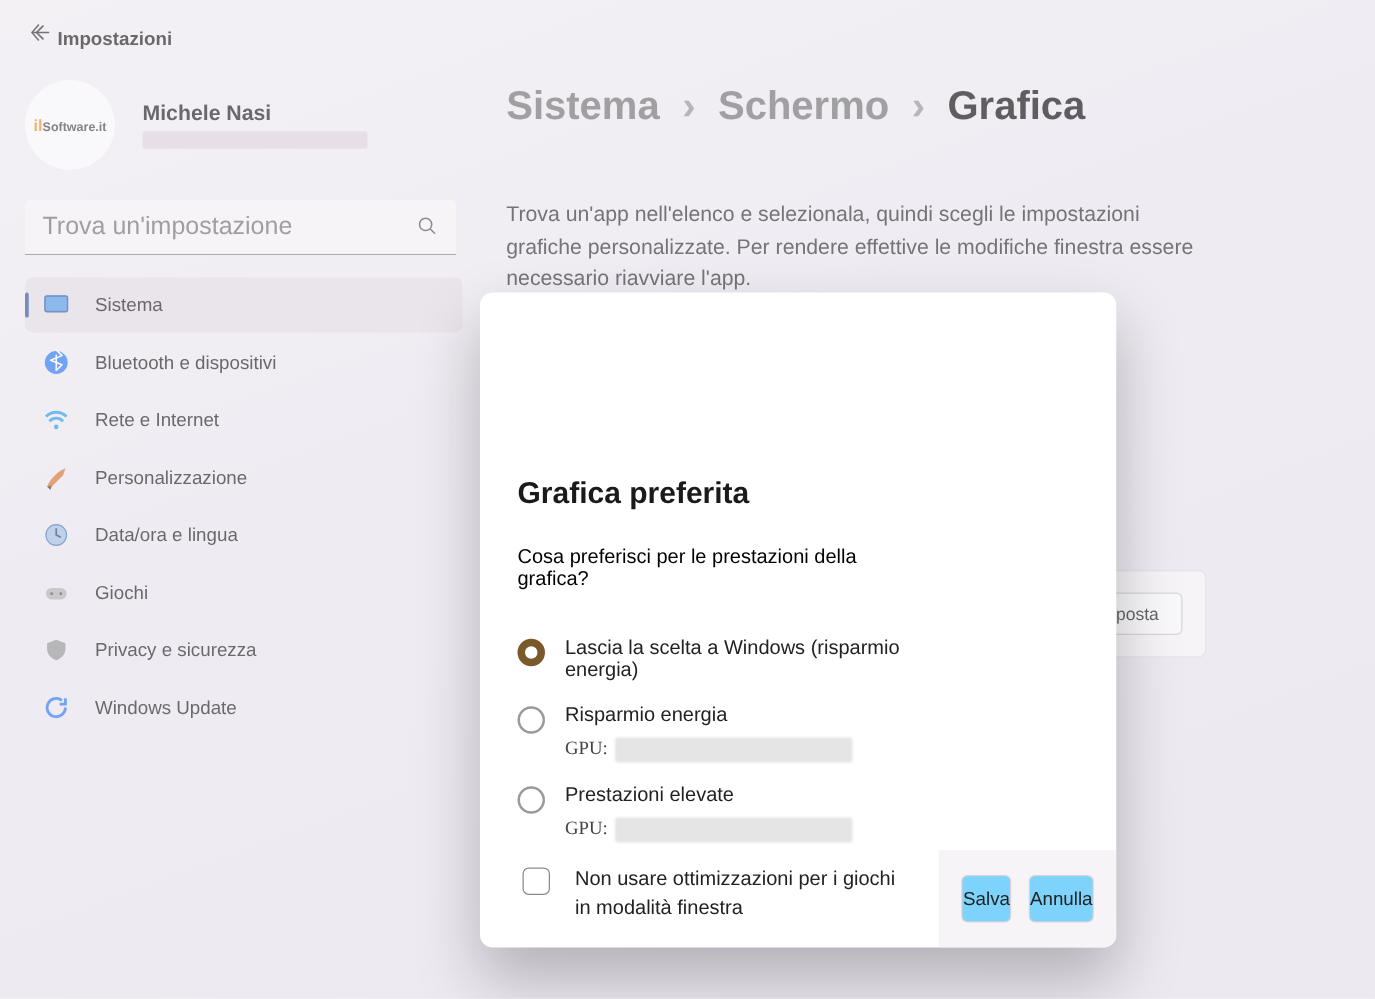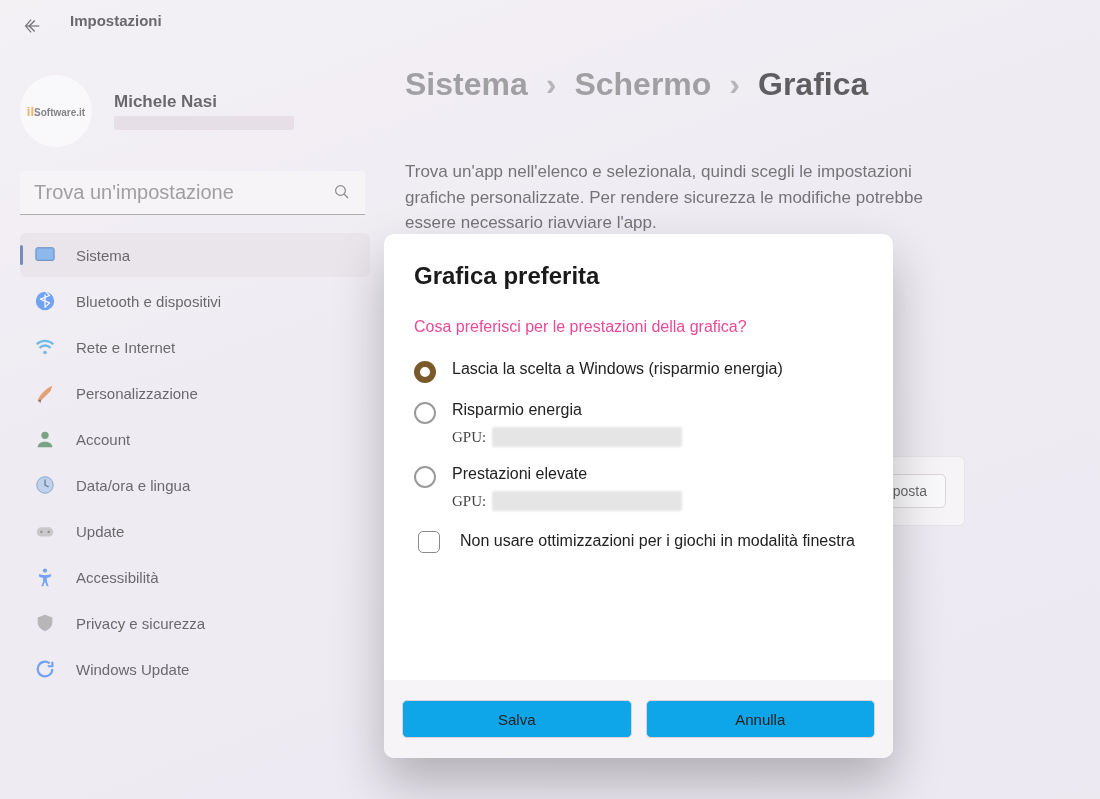--- a/index.html
+++ b/index.html
@@ -4,26 +4,26 @@
 <style>
   * { box-sizing: border-box; margin: 0; padding: 0; }
   body {
     font-family: "Segoe UI", -apple-system, sans-serif;
     background: linear-gradient(160deg, #f7f4f8 0%, #f0ecf4 40%, #ece8f2 100%);
     width: 1100px; height: 799px; overflow: hidden; position: relative;
     color: #1a1a1a;
   }
 
   
-  .topbar { display:flex; align-items:flex-start; padding:12px 18px 10px; gap:24px; }
+  .topbar { display:flex; align-items:flex-end; padding:12px 18px 10px; }
   .back-btn { width:28px; height:28px; display:flex; align-items:center; justify-content:center; cursor:pointer; }
   .title { font-size:15px; font-weight:600; color:#222; }
 
   
-  .sidebar { position:absolute; left:0; top:65px; width:370px; padding-left:20px; }
+  .sidebar { position:absolute; left:0; top:54px; width:370px; padding-left:20px; }
   .profile { display:flex; align-items:center; gap:22px; margin-bottom:24px; margin-top:10px; }
   .avatar { width:72px; height:72px; border-radius:50%; background:#fff; display:flex; align-items:center; justify-content:center; overflow:hidden; }
   .avatar-inner { font-size:10px; font-weight:600; }
   .avatar-inner .il { color:#f7941d; font-size:13px; }
   .avatar-inner .soft { color:#4a4a4a; }
   .profile-text .name { font-size:17px; font-weight:600; color:#222; }
   .profile-text .sub { width:180px; height:14px; background:#e2d9e4; border-radius:2px; margin-top:4px; }
 
   .search { position:relative; width:345px; margin-bottom:18px; }
   .search input {
@@ -65,25 +65,25 @@
   .app-row .opt-btn { padding:8px 18px; border:1px solid #d0cbd2; border-radius:5px; background:#fff; font-size:14px; cursor:pointer; }
   .app-sub { margin-top:30px; margin-left:66px; font-size:16px; color:#444; }
 
   
   .dim { position:absolute; inset:0; background:rgba(238,234,240,0.35); }
 
   
   .modal {
     position:absolute; left:384px; top:234px; width:509px; height:524px;
     background:#fff; border-radius:10px; box-shadow:0 25px 50px rgba(0,0,0,0.25);
-    display:flex; flex-direction:column; overflow:hidden;
+    display:flex; flex-direction:row; overflow:hidden;align-items:flex-end;
   }
   .modal-body { padding:28px 30px 20px; flex:1; }
   .modal h2 { font-size:24px; font-weight:600; margin-bottom:28px; }
-  .modal .q { font-size:16px; margin-bottom:24px; color:#ec4899; }
+  .modal .q { font-size:16px; margin-bottom:37px; color:#000000; }
   .radio-row { display:flex; align-items:flex-start; gap:16px; margin-bottom:18px; }
   .radio {
     width:22px; height:22px; border:2px solid #9a9a9a; border-radius:50%;
     display:flex; align-items:center; justify-content:center; flex-shrink:0; cursor:pointer;
     margin-top:1px;
   }
   .radio.selected { border-color:#7a5a2a; border-width:6px; }
   .radio-text .rlabel { font-size:16px; color:#222; }
   .radio-text .sub { margin-top:8px; font-size:15px; color:#444; display:flex; align-items:center; gap:6px;font-family:Liberation Serif, serif; }
   .radio-text .sub .red { width:190px; height:20px; background:#e5e5e5; border-radius:2px; filter:blur(1px); }
@@ -91,21 +91,21 @@
   .check {
     width:22px; height:22px; border:1.5px solid #8a8a8a; border-radius:5px; flex-shrink:0;
     cursor:pointer; margin-top:2px;
   }
   .check-lbl { font-size:16px; color:#222; line-height:1.45; }
 
   .modal-foot {
     background:#f7f4f8; padding:20px 18px; display:flex; gap:14px;
   }
   .modal-foot button {
-    flex:1; height:38px; border:1px solid #d8d3da; background:#0ea5e9;
+    flex:1; height:38px; border:1px solid #d8d3da; background:#7dd3fc;
     border-radius:5px; font-size:15px; cursor:pointer; color:#222;
   }
 
   svg { display:block; }
 </style>
 </head>
 <body>
 
 <div class="topbar">
   <div class="back-btn">
@@ -178,60 +178,42 @@
       <span class="nav-ic">
         <svg width="22" height="22" viewBox="0 0 24 24">
             <path d="M4 20c2-6 10-14 16-16l-2 6-10 10z" fill="#d97c3a"></path>
             <path d="M4 20l4-1-1 4z" fill="#5a3a1a"></path>
           </svg>
       </span>
       <span>Personalizzazione</span>
     </div>
 
 
-    <div class="navitem">
-      <span class="nav-ic">
-        <svg width="22" height="22" viewBox="0 0 24 24" fill="#3a7d4a">
-            <circle cx="12" cy="8" r="4"></circle>
-            <path d="M4 21c0-4 4-6 8-6s8 2 8 6z"></path>
-          </svg>
-      </span>
-      <span>Account</span>
-    </div>
 
     <div class="navitem">
       <span class="nav-ic">
         <svg width="22" height="22" viewBox="0 0 24 24">
             <circle cx="12" cy="12" r="9" fill="#a8c5e8" stroke="#4a7db5"></circle>
             <path d="M12 6v6l4 2" stroke="#2a4a6a" stroke-width="1.5" fill="none"></path>
           </svg>
       </span>
       <span>Data/ora e lingua</span>
     </div>
 
     <div class="navitem">
       <span class="nav-ic">
         <svg width="22" height="22" viewBox="0 0 24 24">
             <rect x="3" y="8" width="18" height="10" rx="5" fill="#b5b5b5"></rect>
             <circle cx="8" cy="13" r="1.2" fill="#555"></circle>
             <circle cx="16" cy="13" r="1.2" fill="#555"></circle>
           </svg>
       </span>
-      <span>Update</span>
-    </div>
-
-    <div class="navitem">
-      <span class="nav-ic">
-        <svg width="22" height="22" viewBox="0 0 24 24" fill="#2e7cf6">
-            <circle cx="12" cy="5" r="2.3"></circle>
-            <path d="M5 9l7 1 7-1-1 3-4 1v4l2 5h-2l-2-5-2 5H8l2-5v-4l-4-1z"></path>
-          </svg>
-      </span>
-      <span>Accessibilità</span>
-    </div>
+      <span>Giochi</span>
+    </div>
+
 
     <div class="navitem">
       <span class="nav-ic">
         <svg width="22" height="22" viewBox="0 0 24 24" fill="#9a9a9a">
             <path d="M12 3l8 3v5c0 5-3.5 8.5-8 10-4.5-1.5-8-5-8-10V6z"></path>
           </svg>
       </span>
       <span>Privacy e sicurezza</span>
     </div>
 
@@ -248,21 +230,21 @@
 </div>
 
 <div class="main">
   <div class="crumbs">
     <span class="muted">Sistema</span>
     <span class="sep">›</span>
     <span class="muted">Schermo</span>
     <span class="sep">›</span>
     <span class="current">Grafica</span>
   </div>
-  <div class="desc">Trova un'app nell'elenco e selezionala, quindi scegli le impostazioni grafiche personalizzate. Per rendere sicurezza le modifiche potrebbe essere necessario riavviare l'app.</div>
+  <div class="desc">Trova un'app nell'elenco e selezionala, quindi scegli le impostazioni grafiche personalizzate. Per rendere effettive le modifiche finestra essere necessario riavviare l'app.</div>
 
   <div class="app-row">
     <div class="app-ic">
       <svg width="22" height="22" viewBox="0 0 24 24" fill="#fff">
           <rect x="4" y="5" width="16" height="11" rx="1"></rect>
           <rect x="9" y="17" width="6" height="2"></rect>
         </svg>
     </div>
     <div class="app-txt">
       <div class="t" style="width:140px;height:14px;background:#e5e5e5;border-radius:2px;"></div>

